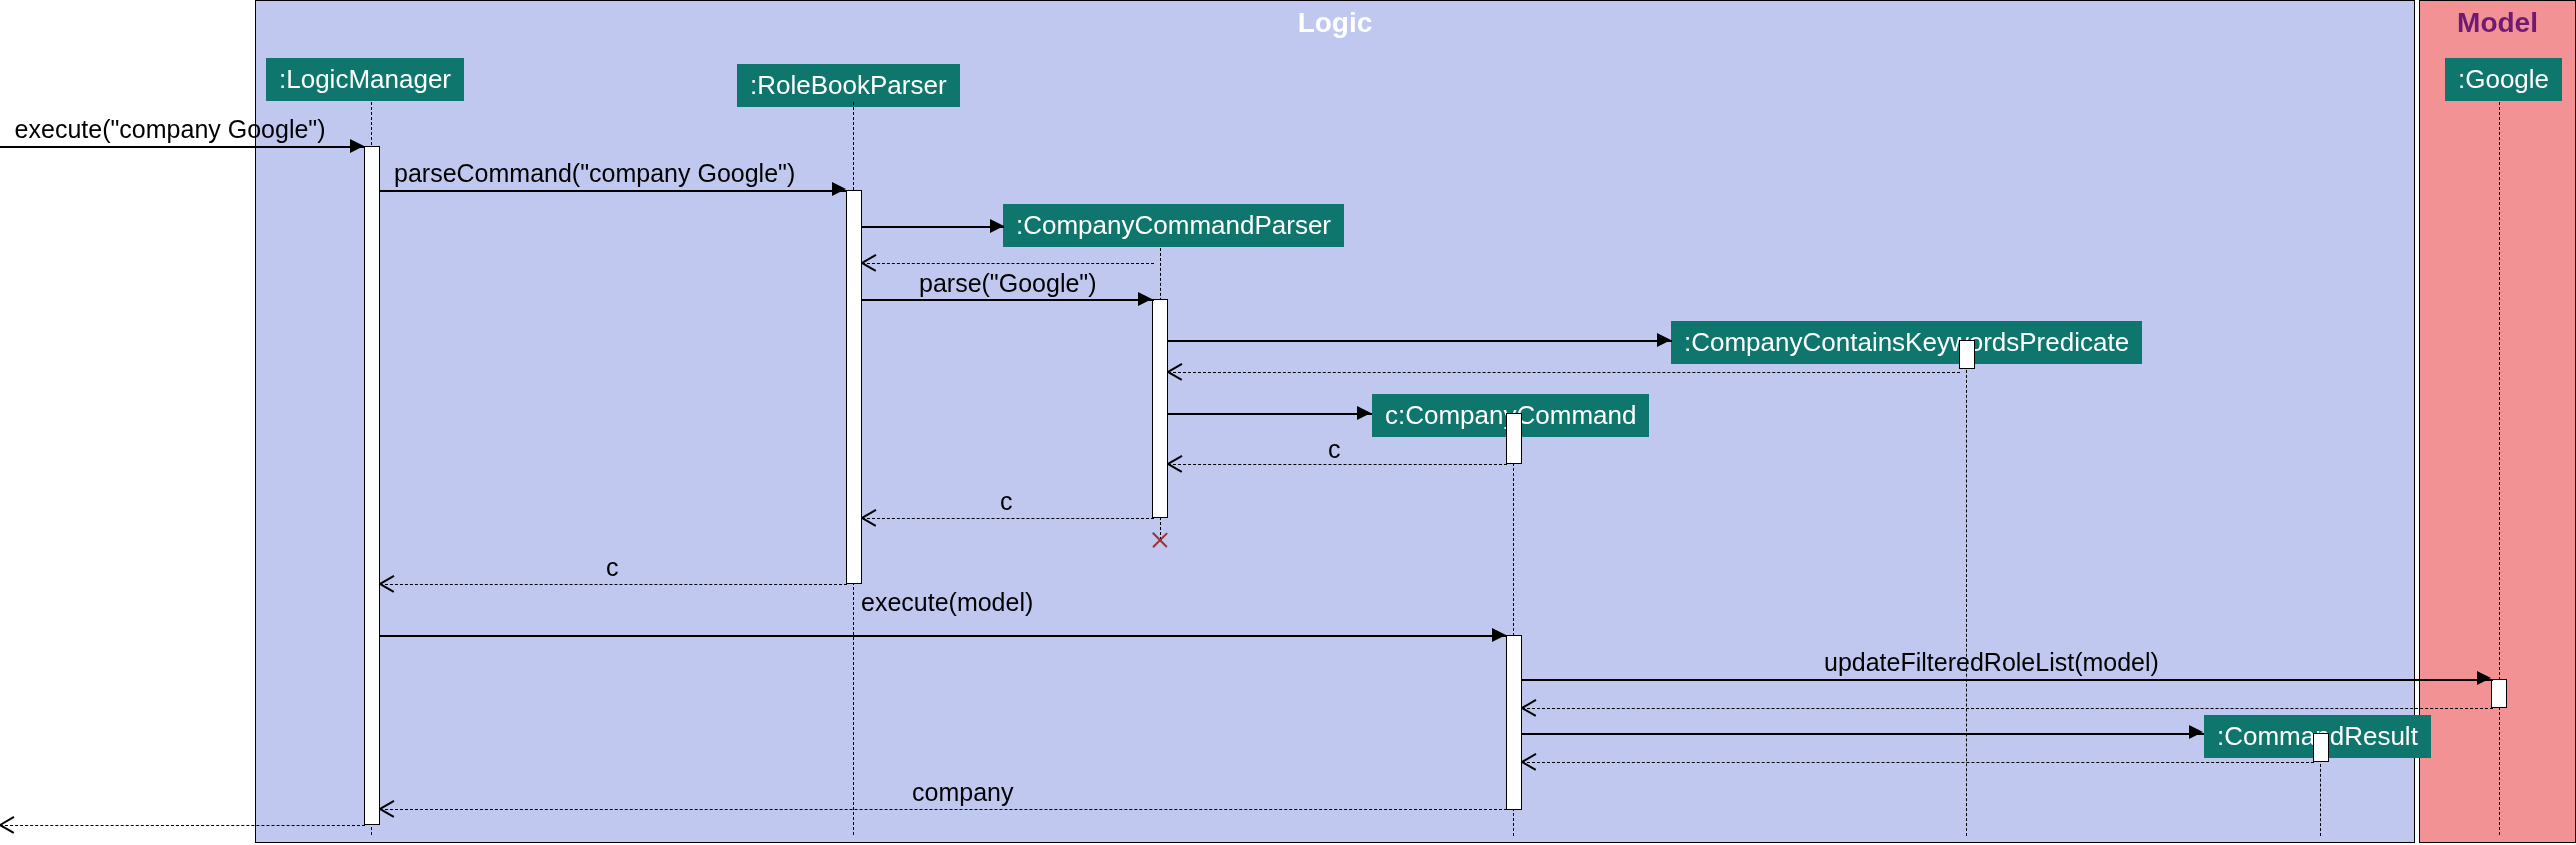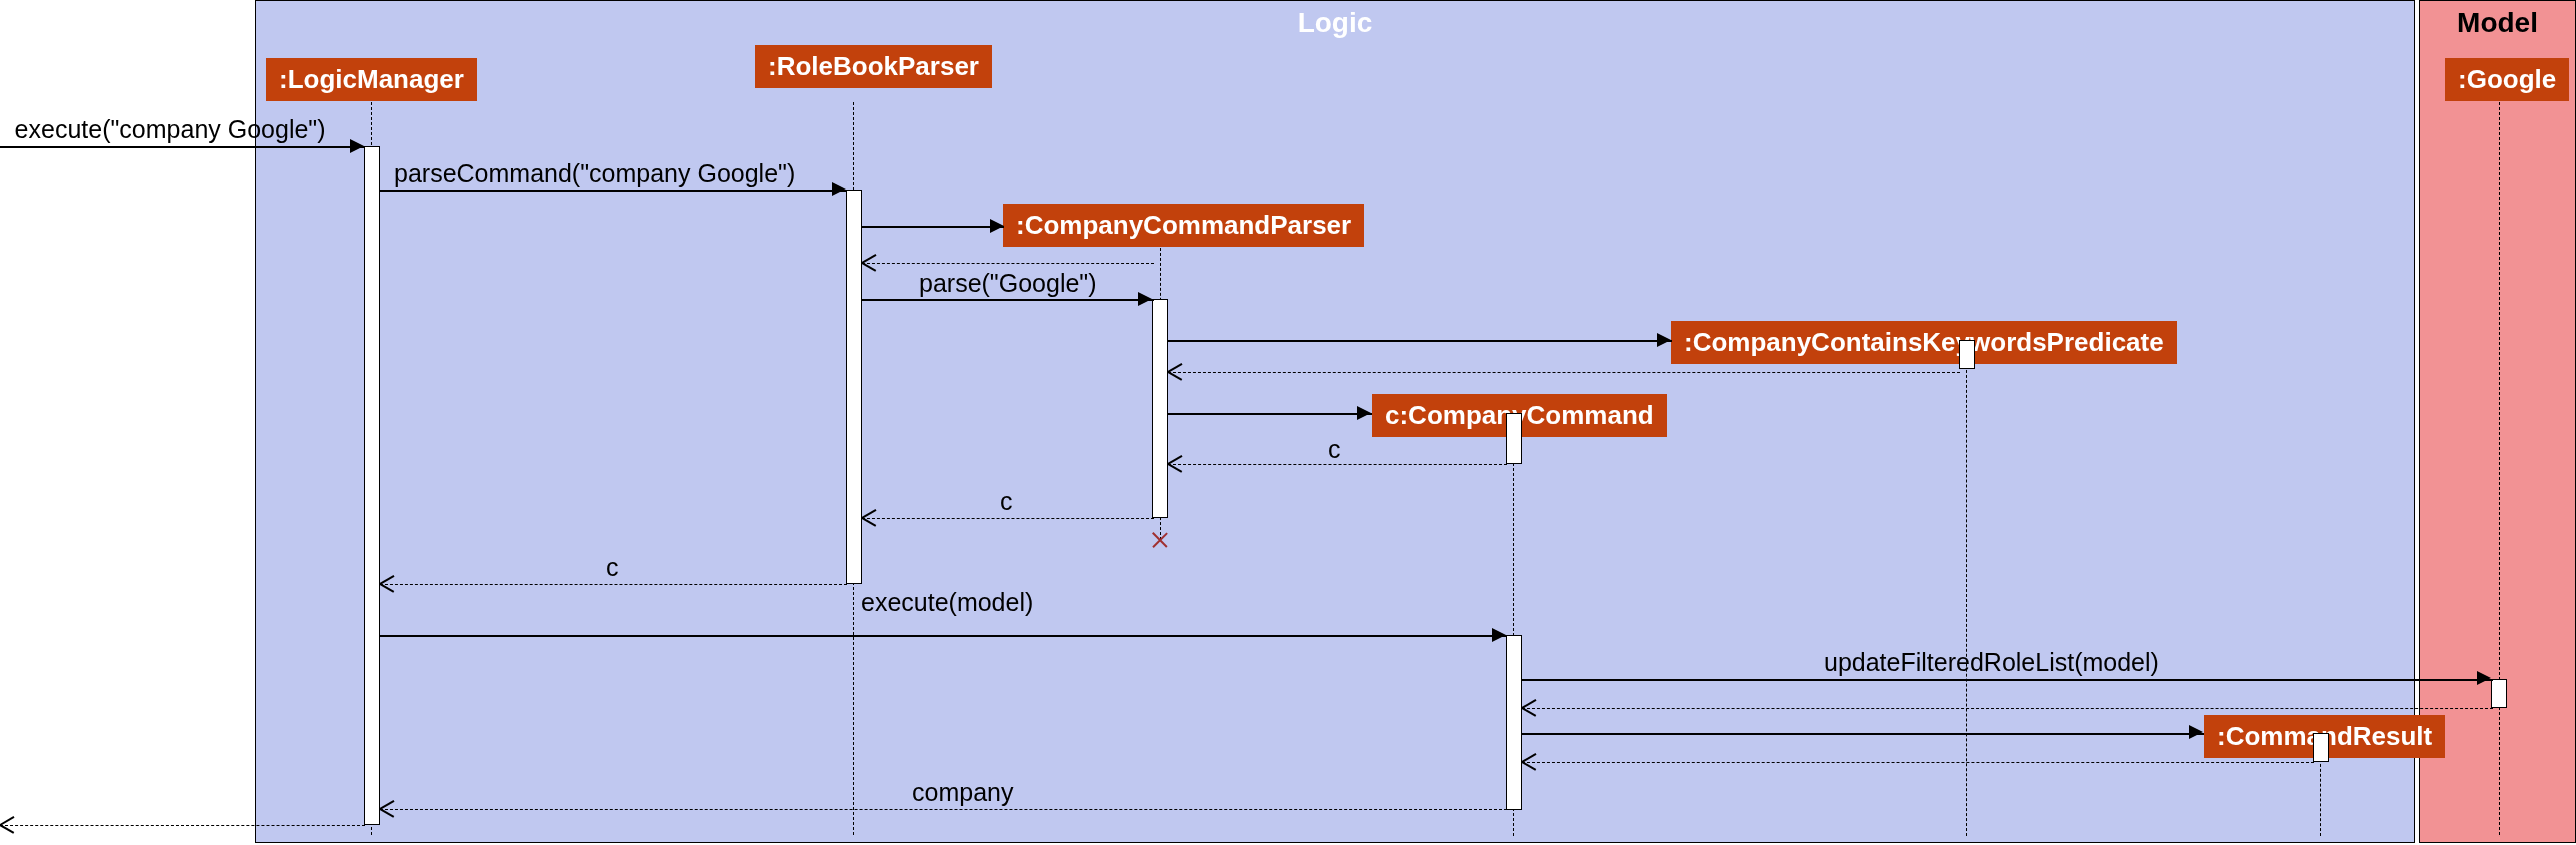--- a/index.html
+++ b/index.html
@@ -36,29 +36,29 @@
     transform: translateX(-50%);
     color: #fff;
     font-weight: bold;
     font-size: 28px;
   }
   .model-title {
     position: absolute;
     top: 5.8px;
     left: 50%;
     transform: translateX(-50%);
-    color: #000000;
+    color: #701a75;
     font-weight: bold;
     font-size: 28px;
   }
   .participant {
     position: absolute;
-    background: #c2410c;
+    background: #0f766e;
     color: #fff;
-    font-weight: bold;
+    font-weight: normal;
     font-size: 26px;
     padding: 5.8px 13px;
     white-space: nowrap;
     text-align: left;
   }
   .lifeline {
     position: absolute;
     width: 1.5px;
     border-left: 1.5px dashed #000;
   }
@@ -119,21 +119,21 @@
 <body>
 
 <div class="frame logic-frame">
   <div class="logic-title">Logic</div>
 </div>
 <div class="frame model-frame">
   <div class="model-title">Model</div>
 </div>
 
 <div class="participant" style="left:266px; top:58px;">:LogicManager</div>
-<div class="participant" style="left:737px; top:45px;margin-left:18px;">:RoleBookParser</div>
+<div class="participant" style="left:737px; top:64px;">:RoleBookParser</div>
 <div class="participant" style="left:1003px; top:204px;">:CompanyCommandParser</div>
 <div class="participant" style="left:1671px; top:321px;">:CompanyContainsKeywordsPredicate</div>
 <div class="participant" style="left:1372px; top:394px;">c:CompanyCommand</div>
 <div class="participant" style="left:2204px; top:715px;">:CommandResult</div>
 <div class="participant" style="left:2445px; top:58px;">:Google</div>
 
 <div class="lifeline" style="left:371px; top:102px; height:733px;"></div>
 <div class="lifeline" style="left:853px; top:102px; height:733px;"></div>
 <div class="lifeline" style="left:1160px; top:248px; height:292px;"></div>
 <div class="lifeline" style="left:1966px; top:365px; height:471px;"></div>

